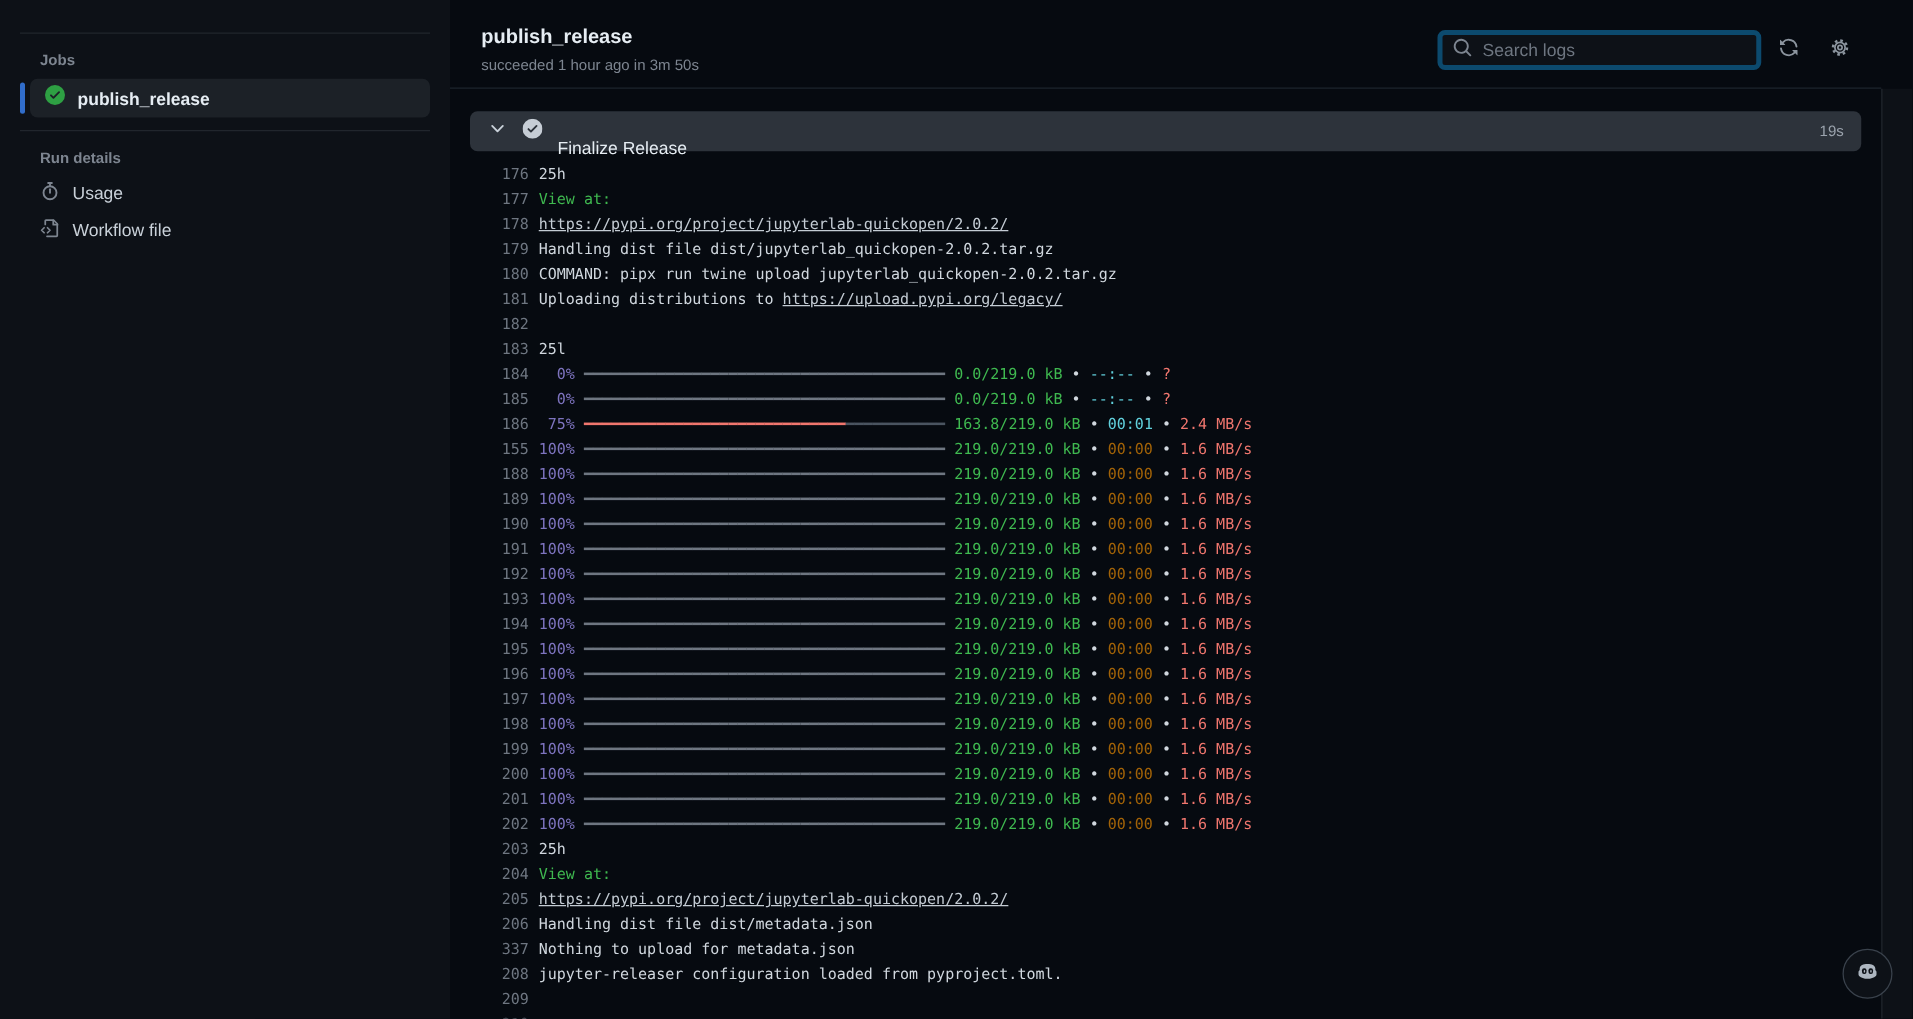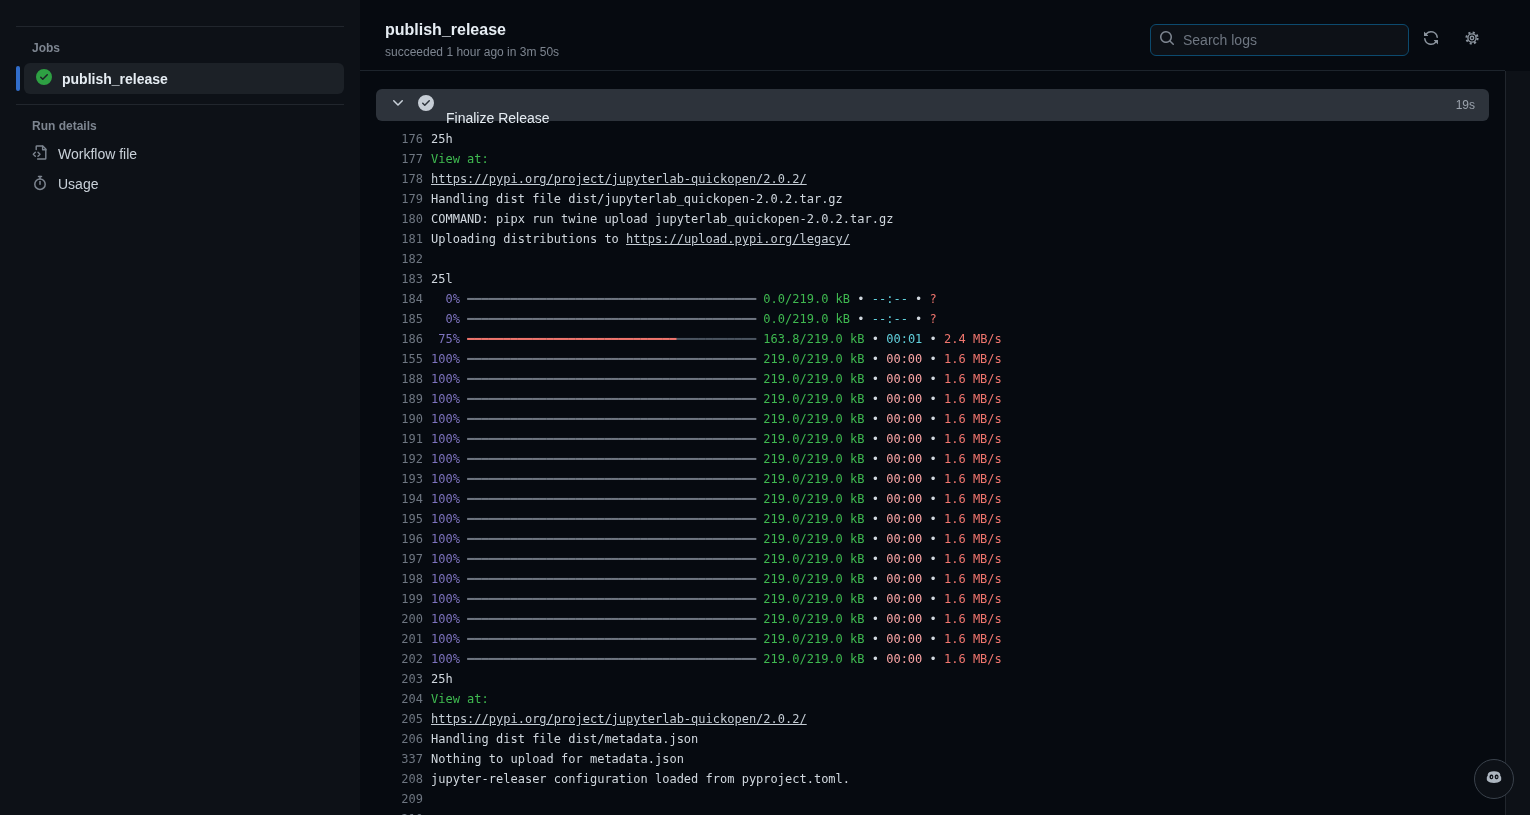--- a/index.html
+++ b/index.html
@@ -21,21 +21,21 @@
   .job-accent { position:absolute; left:-8px; top:3px; width:4px; height:25px; border-radius:2px; background:#316dca; }
   .job-item { display:flex; align-items:center; gap:10px; height:31px; background:#1c2127; border-radius:6px; padding:0 12px; cursor:pointer; }
   .job-label { font-size:14px; font-weight:bold; color:#e6edf3; }
 
   
   .main { position:absolute; left:360px; top:0; width:1170px; height:815px; background:#060a10; }
   .main-header { position:absolute; left:0; top:0; width:1145px; height:71px; border-bottom:1px solid #1d242c; }
   .run-title { position:absolute; left:25px; top:21px; font-size:16px; font-weight:bold; color:#e6edf3; }
   .run-subtitle { position:absolute; left:25px; top:45px; font-size:12px; color:#7d8590; }
 
-  .search-box { position:absolute; left:790px; top:24px; width:259px; height:32px; border:1px solid #0c4a6e; border-radius:6px; background:#0d1117; display:flex; align-items:center; padding:0 8px; gap:8px; }
+  .search-box { position:absolute; left:790px; top:24px; width:259px; height:32px; border:4px solid #0c4a6e; border-radius:6px; background:#0d1117; display:flex; align-items:center; padding:0 8px; gap:8px; }
   .search-box input { background:transparent; border:none; outline:none; color:#c9d1d9; font-size:14px; font-family:"Liberation Sans",sans-serif; width:200px; }
   .search-box input::placeholder { color:#6e7681; }
   .hdr-icon-btn { position:absolute; top:27px; width:26px; height:26px; display:flex; align-items:center; justify-content:center; border-radius:6px; cursor:pointer; }
 
   
   .right-strip { position:absolute; left:1145px; top:71px; width:25px; height:744px; background:#0d1117; border-left:1px solid #21262d; }
 
   
   .log-panel { position:absolute; left:0; top:71px; width:1145px; height:744px; overflow:hidden; }
   .group-header { margin:18px 16px 0 16px; height:32px; background:#2d333b; border-radius:6px; display:flex; align-items:center; padding:0 14px; gap:12px; cursor:pointer; }
@@ -43,21 +43,21 @@
   .group-duration { font-size:12px; color:#9ba3ad; }
 
   .log-lines { margin-top:8px; font-family:"DejaVu Sans Mono","Liberation Mono",monospace; font-size:12px; line-height:20px; }
   .lrow { display:flex; height:20px; }
   .ln { flex:none; width:63px; text-align:right; color:#6e7681; cursor:pointer; text-decoration:none; }
   .lt { margin-left:8px; white-space:pre; color:#d0d7de; }
 
   .c-green  { color:#3fb950; }
   .c-purple { color:#7d73be; }
   .c-cyan   { color:#61d0dc; }
-  .c-yellow { color:#fca5a5; }
+  .c-yellow { color:#a16207; }
   .c-red    { color:#f0766e; }
   .seg-gray { color:#6e7681; letter-spacing:0; }
   .seg-dark { color:#4a5460; }
   .seg-red  { color:#f0766e; }
   a.log-link { color:#c4ccd4; text-decoration:underline; cursor:pointer; }
 
   
   .copilot-btn { position:absolute; left:1474px; top:759px; width:40px; height:40px; border-radius:50%; background:#0d1117; border:1px solid #3a424c; display:flex; align-items:center; justify-content:center; cursor:pointer; z-index:5; }
 </style>
 </head>
@@ -77,44 +77,44 @@
             <path fill="#2ea043" fill-rule="evenodd" d="M8 16A8 8 0 1 1 8 0a8 8 0 0 1 0 16Zm3.78-9.72a.75.75 0 0 0-1.06-1.06L6.75 9.19 5.28 7.72a.75.75 0 0 0-1.06 1.06l2 2a.75.75 0 0 0 1.06 0Z"></path>
           </svg>
       </span>
       <span class="job-label">publish_release</span>
     </div>
   </div>
 
   <div class="side-divider"></div>
 
   <div class="side-section-title">Run details</div>
+
+  <div class="side-item">
+    <span>
+      <svg width="16" height="16" viewBox="0 0 16 16" fill="none" stroke="#7d8590" stroke-width="1.5" stroke-linecap="round">
+          <circle cx="8" cy="9.2" r="5.2"></circle>
+          <path d="M8 9.2V6.4"></path>
+          <path d="M6.5 1.4h3"></path>
+          <path d="M8 1.6v2.2"></path>
+        </svg>
+    </span>
+    <span>Usage</span>
+  </div>
 
   <div class="side-item">
     <span>
       <svg width="16" height="16" viewBox="0 0 16 16" fill="none" stroke="#7d8590" stroke-width="1.4" stroke-linecap="round" stroke-linejoin="round">
           <path d="M4.2 4.5V1.6a.6.6 0 0 1 .6-.6h6l3 3v9.4a.6.6 0 0 1-.6.6H5.6"></path>
           <path d="M10.6 1.2v3.5h3.4"></path>
           <path d="M3.3 7.2 1.3 9.2l2 2"></path>
           <path d="M6 7.2l2 2-2 2"></path>
         </svg>
     </span>
     <span>Workflow file</span>
   </div>
-
-  <div class="side-item">
-    <span>
-      <svg width="16" height="16" viewBox="0 0 16 16" fill="none" stroke="#7d8590" stroke-width="1.5" stroke-linecap="round">
-          <circle cx="8" cy="9.2" r="5.2"></circle>
-          <path d="M8 9.2V6.4"></path>
-          <path d="M6.5 1.4h3"></path>
-          <path d="M8 1.6v2.2"></path>
-        </svg>
-    </span>
-    <span>Usage</span>
-  </div>
 </nav>
 
 <main class="main">
 
   <header class="main-header">
     <h1 class="run-title">publish_release</h1>
     <div class="run-subtitle">succeeded 1 hour ago in 3m 50s</div>
 
     <div class="search-box">
       <span>

